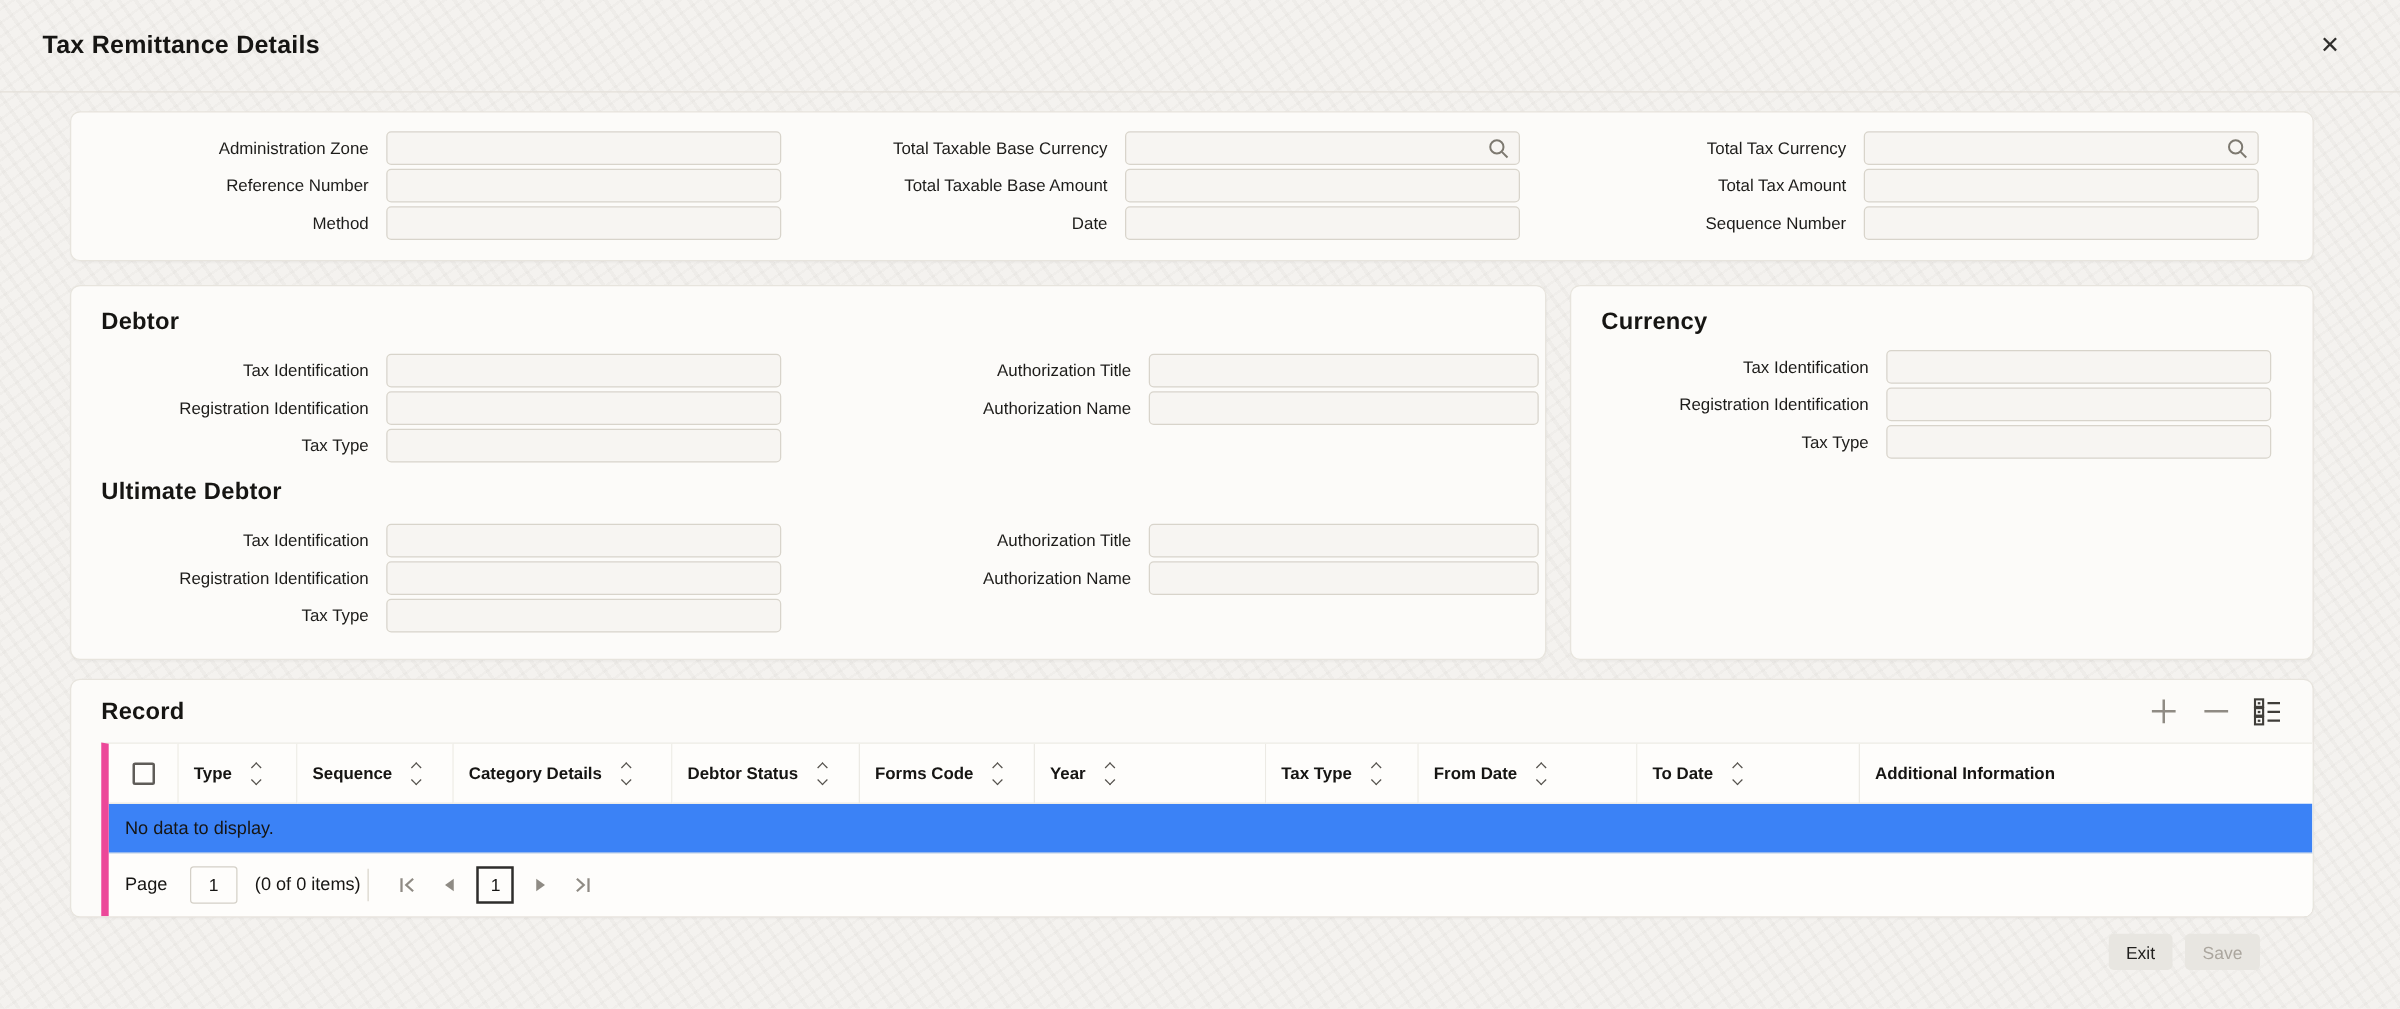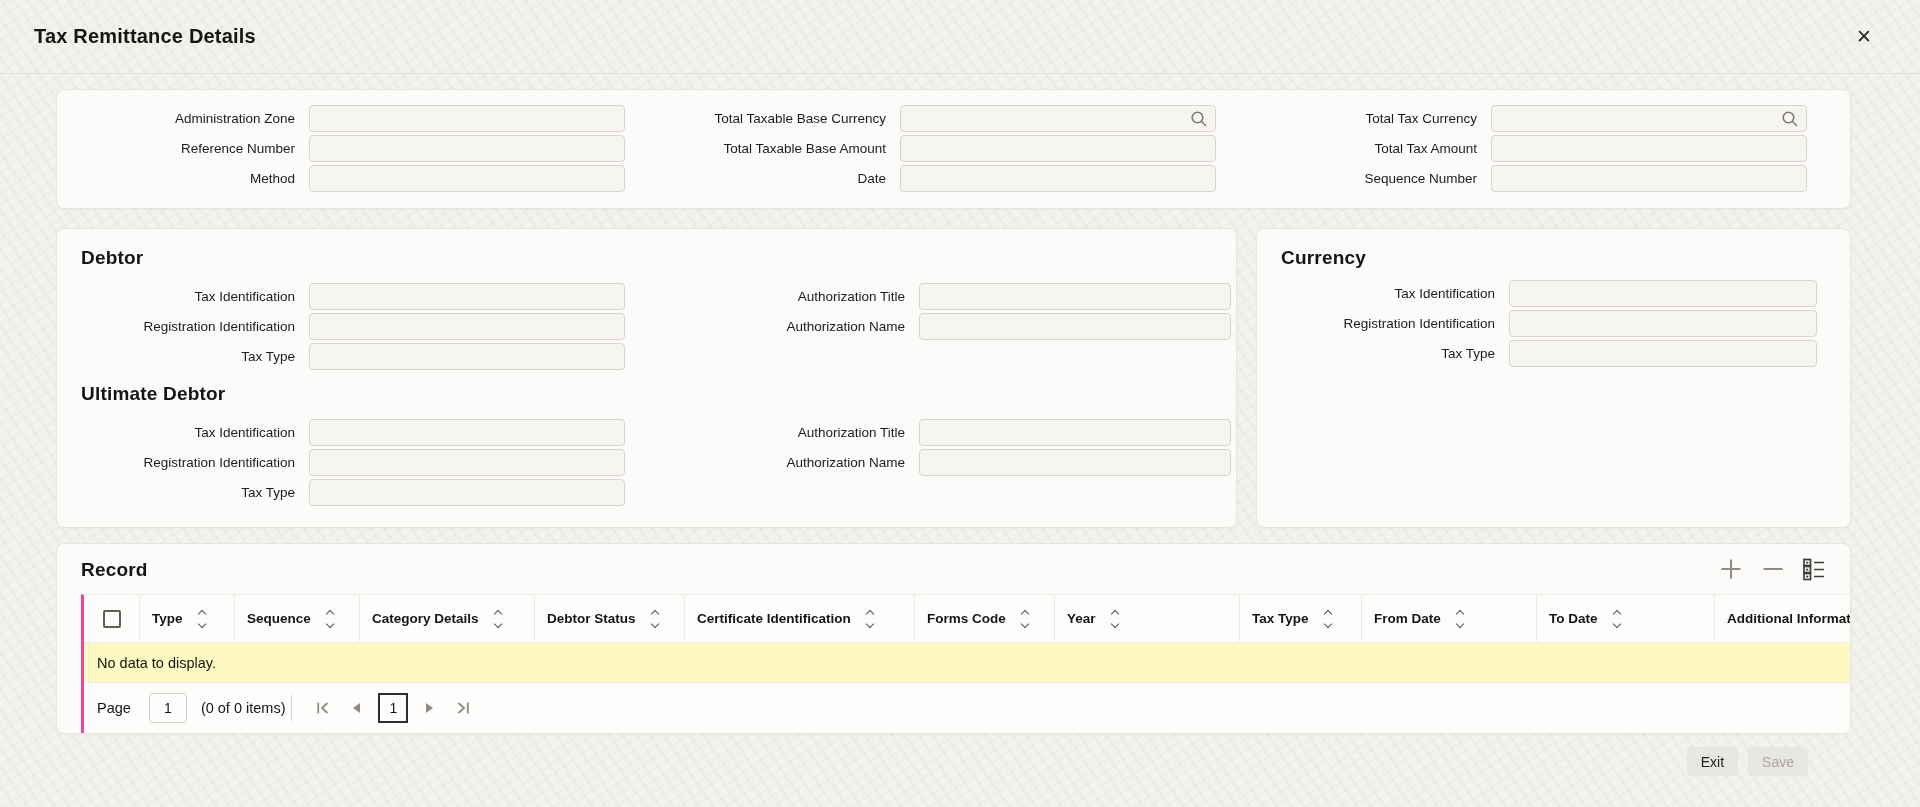--- a/index.html
+++ b/index.html
@@ -71,39 +71,39 @@
   .col-b .flabel { width:260px; }
   .col-b .fbox { width:312px; }
   .panel-creditor .fbox { width:308px; }
 
   
   .panel-record { margin-top:15px; padding:12px 0 0; overflow:hidden; }
   .record-head { display:flex; align-items:center; justify-content:space-between; padding:0 24px; }
   .record-tools { display:flex; align-items:center; gap:16px; }
   .tool { cursor:pointer; display:inline-flex; }
 
-  .tbl-wrap { margin:12px 0 0 24px; overflow:hidden; border-left:3px solid #ec4899; border-top:1px solid #eceae4; background:#fefdfb; }
+  .tbl-wrap { margin:12px 0 0 24px; overflow:hidden; border-left:6px solid #ec4899; border-top:1px solid #eceae4; background:#fefdfb; }
   .thead { display:flex; width:1920px; }
   .th {
     flex:none; height:48px; display:flex; align-items:center; gap:14px;
     padding:0 12px; border-right:1px solid #eceae4; border-bottom:1px solid #eceae4;
     font-size:13.5px; font-weight:bold; white-space:nowrap; overflow:hidden; background:#fefdfb;
   }
   .th.c1 { width:56px; justify-content:center; padding:0; }
   .th.c2 { width:95px; }  .th.c3 { width:125px; } .th.c4 { width:175px; }
   .th.c5 { width:150px; } .th.c6 { width:230px; } .th.c7 { width:140px; }
   .th.c8 { width:185px; } .th.c9 { width:122px; } .th.c10 { width:175px; }
   .th.c11 { width:178px; } .th.c12 { width:200px; border-right:none; }
   .cbx { width:18px; height:18px; border:2px solid #5f5c58; border-radius:2px; background:#fefdfb; cursor:pointer; }
   .sort { display:inline-flex; flex-direction:column; gap:4px; cursor:pointer; padding:2px; }
   .ch { width:6px; height:6px; border:solid #55524d; border-width:0 1.5px 1.5px 0; display:block; }
   .ch.up { transform:rotate(-135deg); }
   .ch.dn { transform:rotate(45deg); }
 
-  .empty-row { height:40px; display:flex; align-items:center; padding-left:13px; font-size:14.5px; background:#fef9c3; border-bottom:1px solid #f0eee8; }
+  .empty-row { height:40px; display:flex; align-items:center; padding-left:13px; font-size:14.5px; background:#3b82f6; border-bottom:1px solid #f0eee8; }
 
   .pagination { display:flex; align-items:center; height:50px; padding-left:13px; font-size:14.5px; background:#fefdfb; }
   .page-input { width:38px; height:30px; border:1px solid #d4d0c7; border-radius:3px; background:#fefdfb;
                 text-align:center; font-family:inherit; font-size:14px; color:#161513; margin:0 14px 0 18px; }
   .items-count { margin-right:6px; }
   .pg-sep { width:1px; height:26px; background:#d9d5cc; margin-right:18px; }
   .pg-nav { display:flex; align-items:center; gap:7px; }
   .pg-btn { width:26px; height:26px; display:inline-flex; align-items:center; justify-content:center; cursor:pointer; }
   .cur-page { width:30px; height:30px; border:2px solid #2e2d2b; display:flex; align-items:center; justify-content:center;
               font-size:14px; margin:0 2px; background:#fefdfb; cursor:default; }
@@ -326,27 +326,20 @@
                   <i class="ch dn"></i>
                 </span>
             </div>
             <div class="th c5">
               <span>Debtor Status</span>
               <span class="sort">
                   <i class="ch up"></i>
                   <i class="ch dn"></i>
                 </span>
             </div>
-            <div class="th c6">
-              <span>Certificate Identification</span>
-              <span class="sort">
-                  <i class="ch up"></i>
-                  <i class="ch dn"></i>
-                </span>
-            </div>
             <div class="th c7">
               <span>Forms Code</span>
               <span class="sort">
                   <i class="ch up"></i>
                   <i class="ch dn"></i>
                 </span>
             </div>
             <div class="th c8">
               <span>Year</span>
               <span class="sort">

